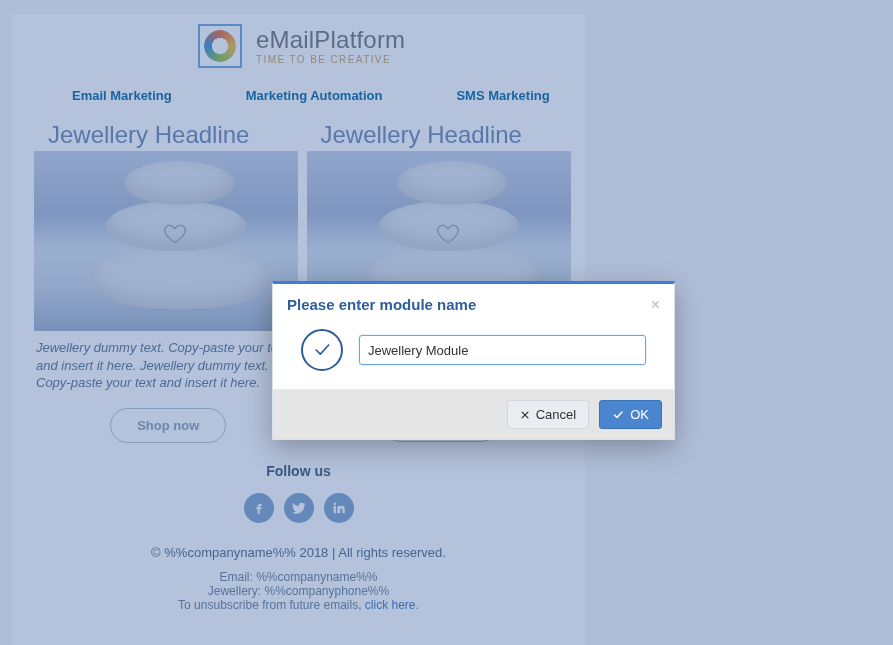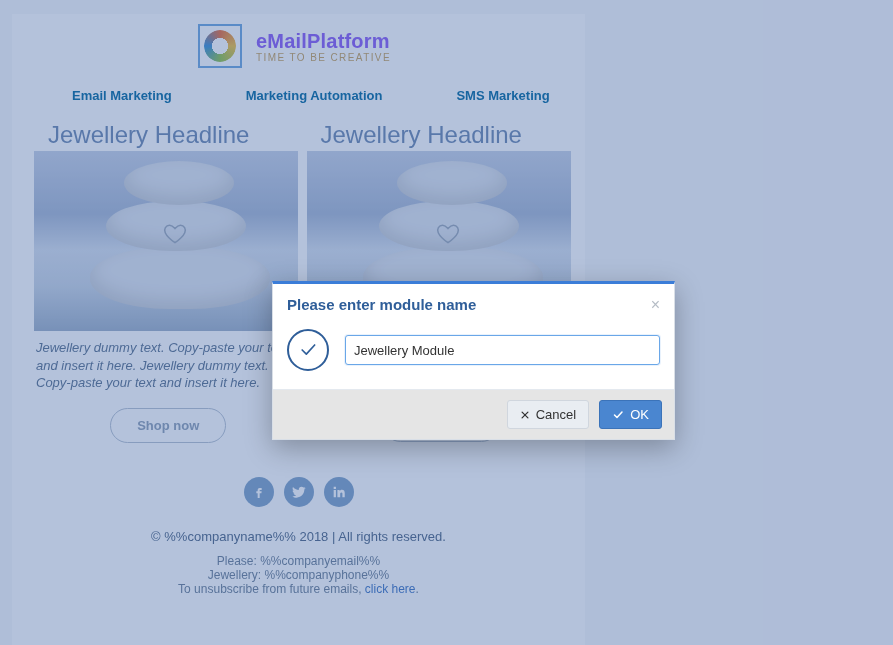--- a/index.html
+++ b/index.html
@@ -3,21 +3,21 @@
 <meta charset="utf-8">
 <style>
   * { box-sizing: border-box; margin: 0; padding: 0; }
   body { font-family: -apple-system, "Helvetica Neue", Arial, sans-serif; width: 893px; height: 645px; background: #fff; position: relative; overflow: hidden; }
   .canvas { width: 893px; height: 645px; background: #f7f8fa; position: relative; }
   .editor-region { position: absolute; left: 12px; top: 14px; width: 573px; height: 631px; background: #fff; overflow: hidden; }
   .brand-row { display: flex; align-items: center; gap: 14px; padding: 10px 0 0 186px; }
   .brand-mark { width: 44px; height: 44px; border: 2px solid #6fa6df; position: relative; }
   .brand-mark::before { content:""; position:absolute; inset:4px; border-radius:50%; background: conic-gradient(#e96b3a, #f0c040, #8ec349, #3a90d6, #e96b3a); -webkit-mask: radial-gradient(circle at 50% 50%, transparent 8px, #000 8px); mask: radial-gradient(circle at 50% 50%, transparent 8px, #000 8px); }
   .brand-text { display: flex; flex-direction: column; line-height: 1.1; }
-  .brand-name { color: #8b5cf6; font-weight: 700; font-size: 20px; letter-spacing: 0.2px; }
+  .brand-name { color: #737373; font-weight: 400; font-size: 24px; letter-spacing: 0.2px; }
   .brand-tag  { color: #c8a25d; font-size: 10px; letter-spacing: 1.4px; }
   .navline { display: flex; gap: 74px; padding: 20px 0 8px 60px; }
   .navline span { color: #0369a1; font-weight: 600; font-size: 13px; }
   .cols { display: flex; gap: 4px; padding: 6px 10px 0 22px; }
   .col { flex: 1; display: flex; flex-direction: column; }
   .col h2 { color: #6c88b1; font-weight: 500; font-size: 24px; padding: 4px 0 2px 14px; }
   .photo { width: 264px; height: 180px; background: linear-gradient(180deg, #c7d2e6 0%, #a8b8d3 35%, #d7e0ed 55%, #c9d5e4 75%, #9eb0c7 100%); position: relative; }
   .stone { position:absolute; left:50px; width:160px; height:52px; background:#dfe5ee; border-radius:80px/30px; box-shadow: inset 0 -8px 18px rgba(0,0,0,0.12); }
   .stone.s1 { top: 10px; left:90px; width:110px; height:44px; border-radius: 60px/24px; }
   .stone.s2 { top: 50px; left:72px; width:140px; height:50px; }
@@ -33,21 +33,21 @@
   .foot { text-align:center; color:#6b7f96; font-size:12px; padding:6px 0; }
   .foot .rights { color:#4f6786; font-size:13px; padding-bottom:10px; }
   .foot .link { color:#3e75c4; }
 
   .overlay { position:absolute; inset:0; background: rgba(58,94,160,0.38); pointer-events:none; }
 
   .modal { position:absolute; left:272px; top:281px; width:403px; background:#fff; border:1px solid #d9dfe7; border-top:3px solid #3b7dd8; box-shadow: 0 8px 26px rgba(0,0,0,0.28); }
   .modal-head { display:flex; align-items:center; justify-content:space-between; padding:12px 14px 10px; }
   .modal-title { color:#2f5e99; font-weight:700; font-size:15px; }
   .modal-close { color:#b5bcc5; font-size:16px; cursor:pointer; line-height:1; }
-  .modal-body { display:flex; align-items:center; gap:16px; padding: 6px 14px 18px; }
+  .modal-body { display:flex; align-items:center; gap:16px; padding: 6px 28px 18px; }
   .check-circle { width:42px; height:42px; border:2px solid #2f5e99; border-radius:50%; display:flex; align-items:center; justify-content:center; flex:0 0 auto; }
   .check-circle svg { width:20px; height:20px; }
   .modal-input { flex:1; height:30px; border:1px solid #6aa7e8; border-radius:3px; padding:0 8px; font-size:13px; color:#333; outline:none; box-shadow: 0 0 0 1px rgba(106,167,232,0.15); }
   .modal-foot { background:#e5e5e5; border-top:1px solid #e4e9ef; padding:10px 12px; display:flex; justify-content:flex-end; gap:10px; }
   .btn { font-size:13px; padding:6px 12px; border-radius:3px; display:inline-flex; align-items:center; gap:6px; cursor:pointer; }
   .btn-cancel { background:#e9edf2; border:1px solid #d0d6de; color:#333; }
   .btn-ok { background:#4a86d0; border:1px solid #3b73b9; color:#fff; }
   .btn-ok svg, .xicon svg { display:block; }
 </style>
 </head>
@@ -98,20 +98,21 @@
                 <path fill="none" stroke="#9aa7b8" stroke-width="1.4" d="M12 20s-7-4.8-9-9.2C1.4 7.2 3.6 4 7 4c2 0 3.4 1.2 5 3 1.6-1.8 3-3 5-3 3.4 0 5.6 3.2 4 6.8C19 15.2 12 20 12 20z"></path>
               </svg>
           </div>
         </div>
         <div style="height:70px"></div>
         <button class="shopbtn">Shop now</button>
       </div>
     </div>
 
     <div class="follow-block">
+      <div class="follow-title">Follow us</div>
       <div class="socials">
         <div class="sico">
             <svg width="16" height="16" viewBox="0 0 24 24" fill="#fff">
               <path d="M13 9h3V6h-3c-1.7 0-3 1.3-3 3v2H8v3h2v7h3v-7h2.6l.4-3H13V9z"></path>
             </svg>
           </div>
         <div class="sico">
             <svg width="16" height="16" viewBox="0 0 24 24" fill="#fff">
               <path d="M22 5.9c-.7.3-1.5.6-2.3.7.8-.5 1.5-1.3 1.8-2.2-.8.5-1.7.8-2.6 1C18 4.5 16.9 4 15.7 4c-2.3 0-4.1 1.9-4.1 4.2 0 .3 0 .6.1.9C8.3 8.9 5.1 7.2 3 4.6c-.4.6-.6 1.3-.6 2.1 0 1.5.7 2.8 1.9 3.5-.7 0-1.3-.2-1.9-.5v.1c0 2 1.4 3.7 3.3 4.1-.3.1-.7.1-1.1.1-.3 0-.5 0-.8-.1.5 1.7 2.1 2.9 3.9 2.9-1.4 1.1-3.2 1.8-5.1 1.8H2c1.8 1.2 4 1.9 6.3 1.9 7.5 0 11.7-6.3 11.7-11.7v-.5c.8-.6 1.5-1.3 2-2.3z"></path>
             </svg>
@@ -119,21 +120,21 @@
         <div class="sico">
             <svg width="16" height="16" viewBox="0 0 24 24" fill="#fff">
               <path d="M4 4h3.4v3.4H4V4zm0 5h3.4v11H4V9zm5.6 0H13v1.5h.1c.5-.9 1.6-1.8 3.3-1.8 3.5 0 4.2 2.3 4.2 5.3V20h-3.5v-4.6c0-1.1 0-2.5-1.5-2.5s-1.8 1.2-1.8 2.4V20H9.6V9z"></path>
             </svg>
           </div>
       </div>
     </div>
 
     <div class="foot">
       <div class="rights">© %%companyname%% 2018   |   All rights reserved.</div>
-      <div>Please: %%companyemail%%</div>
+      <div>Email: %%companyname%%</div>
       <div>Jewellery: %%companyphone%%</div>
       <div>
         <span>To unsubscribe from future emails, </span><span class="link">click here</span><span>.</span>
       </div>
     </div>
 
   </div>
 
   <div class="overlay"></div>
 

